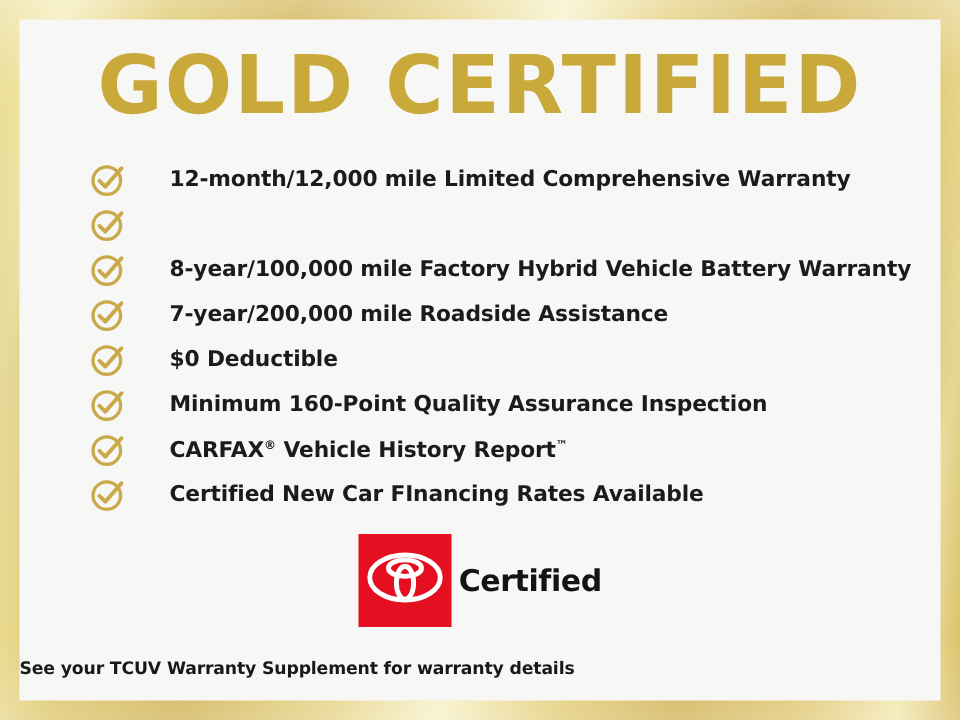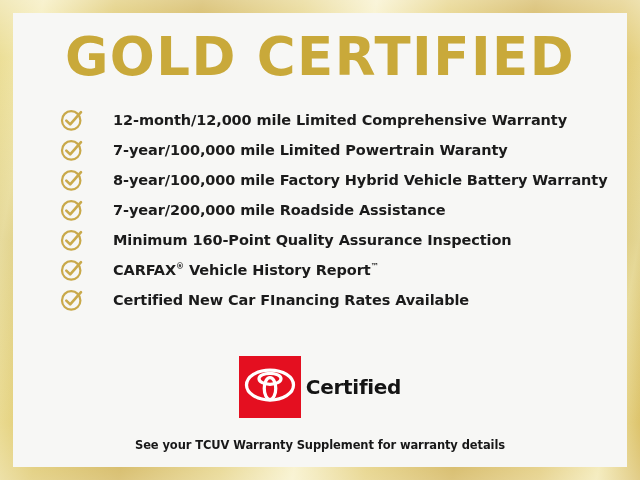--- a/index.html
+++ b/index.html
@@ -141,21 +141,21 @@
     color: #141414;
     letter-spacing: -0.3px;
   }
 
   
   .footer {
     position: absolute;
     left: 0;
     right: 0;
     top: 425px;
-    text-align: center;
+    text-align: left;
     font-family: "DejaVu Sans", sans-serif;
     font-weight: bold;
     font-size: 11.5px;
     color: #181818;
     letter-spacing: -0.1px;
   }
 </style>
 </head>
 <body>
 
@@ -176,21 +176,20 @@
         <span class="row-label">12-month/12,000 mile Limited Comprehensive Warranty</span>
       </div>
 
       <div class="row">
         <span class="check-icon">
           <svg width="24" height="24" viewBox="0 0 24 24">
             <circle cx="11.2" cy="12.4" r="9.2" fill="none" stroke="#c9a94a" stroke-width="2.2"></circle>
             <path d="M6.3 12.6 L10.2 16.4 L21.0 4.2" fill="none" stroke="#c9a94a" stroke-width="2.6" stroke-linecap="round" stroke-linejoin="round"></path>
           </svg>
         </span>
-        <span class="row-label">7-year/100,000 mile Limited Powertrain Waranty</span>
       </div>
 
       <div class="row">
         <span class="check-icon">
           <svg width="24" height="24" viewBox="0 0 24 24">
             <circle cx="11.2" cy="12.4" r="9.2" fill="none" stroke="#c9a94a" stroke-width="2.2"></circle>
             <path d="M6.3 12.6 L10.2 16.4 L21.0 4.2" fill="none" stroke="#c9a94a" stroke-width="2.6" stroke-linecap="round" stroke-linejoin="round"></path>
           </svg>
         </span>
         <span class="row-label">8-year/100,000 mile Factory Hybrid Vehicle Battery Warranty</span>
@@ -199,20 +198,29 @@
       <div class="row">
         <span class="check-icon">
           <svg width="24" height="24" viewBox="0 0 24 24">
             <circle cx="11.2" cy="12.4" r="9.2" fill="none" stroke="#c9a94a" stroke-width="2.2"></circle>
             <path d="M6.3 12.6 L10.2 16.4 L21.0 4.2" fill="none" stroke="#c9a94a" stroke-width="2.6" stroke-linecap="round" stroke-linejoin="round"></path>
           </svg>
         </span>
         <span class="row-label">7-year/200,000 mile Roadside Assistance</span>
       </div>
 
+      <div class="row">
+        <span class="check-icon">
+          <svg width="24" height="24" viewBox="0 0 24 24">
+            <circle cx="11.2" cy="12.4" r="9.2" fill="none" stroke="#c9a94a" stroke-width="2.2"></circle>
+            <path d="M6.3 12.6 L10.2 16.4 L21.0 4.2" fill="none" stroke="#c9a94a" stroke-width="2.6" stroke-linecap="round" stroke-linejoin="round"></path>
+          </svg>
+        </span>
+        <span class="row-label">$0 Deductible</span>
+      </div>
 
       <div class="row">
         <span class="check-icon">
           <svg width="24" height="24" viewBox="0 0 24 24">
             <circle cx="11.2" cy="12.4" r="9.2" fill="none" stroke="#c9a94a" stroke-width="2.2"></circle>
             <path d="M6.3 12.6 L10.2 16.4 L21.0 4.2" fill="none" stroke="#c9a94a" stroke-width="2.6" stroke-linecap="round" stroke-linejoin="round"></path>
           </svg>
         </span>
         <span class="row-label">Minimum 160-Point Quality Assurance Inspection</span>
       </div>

